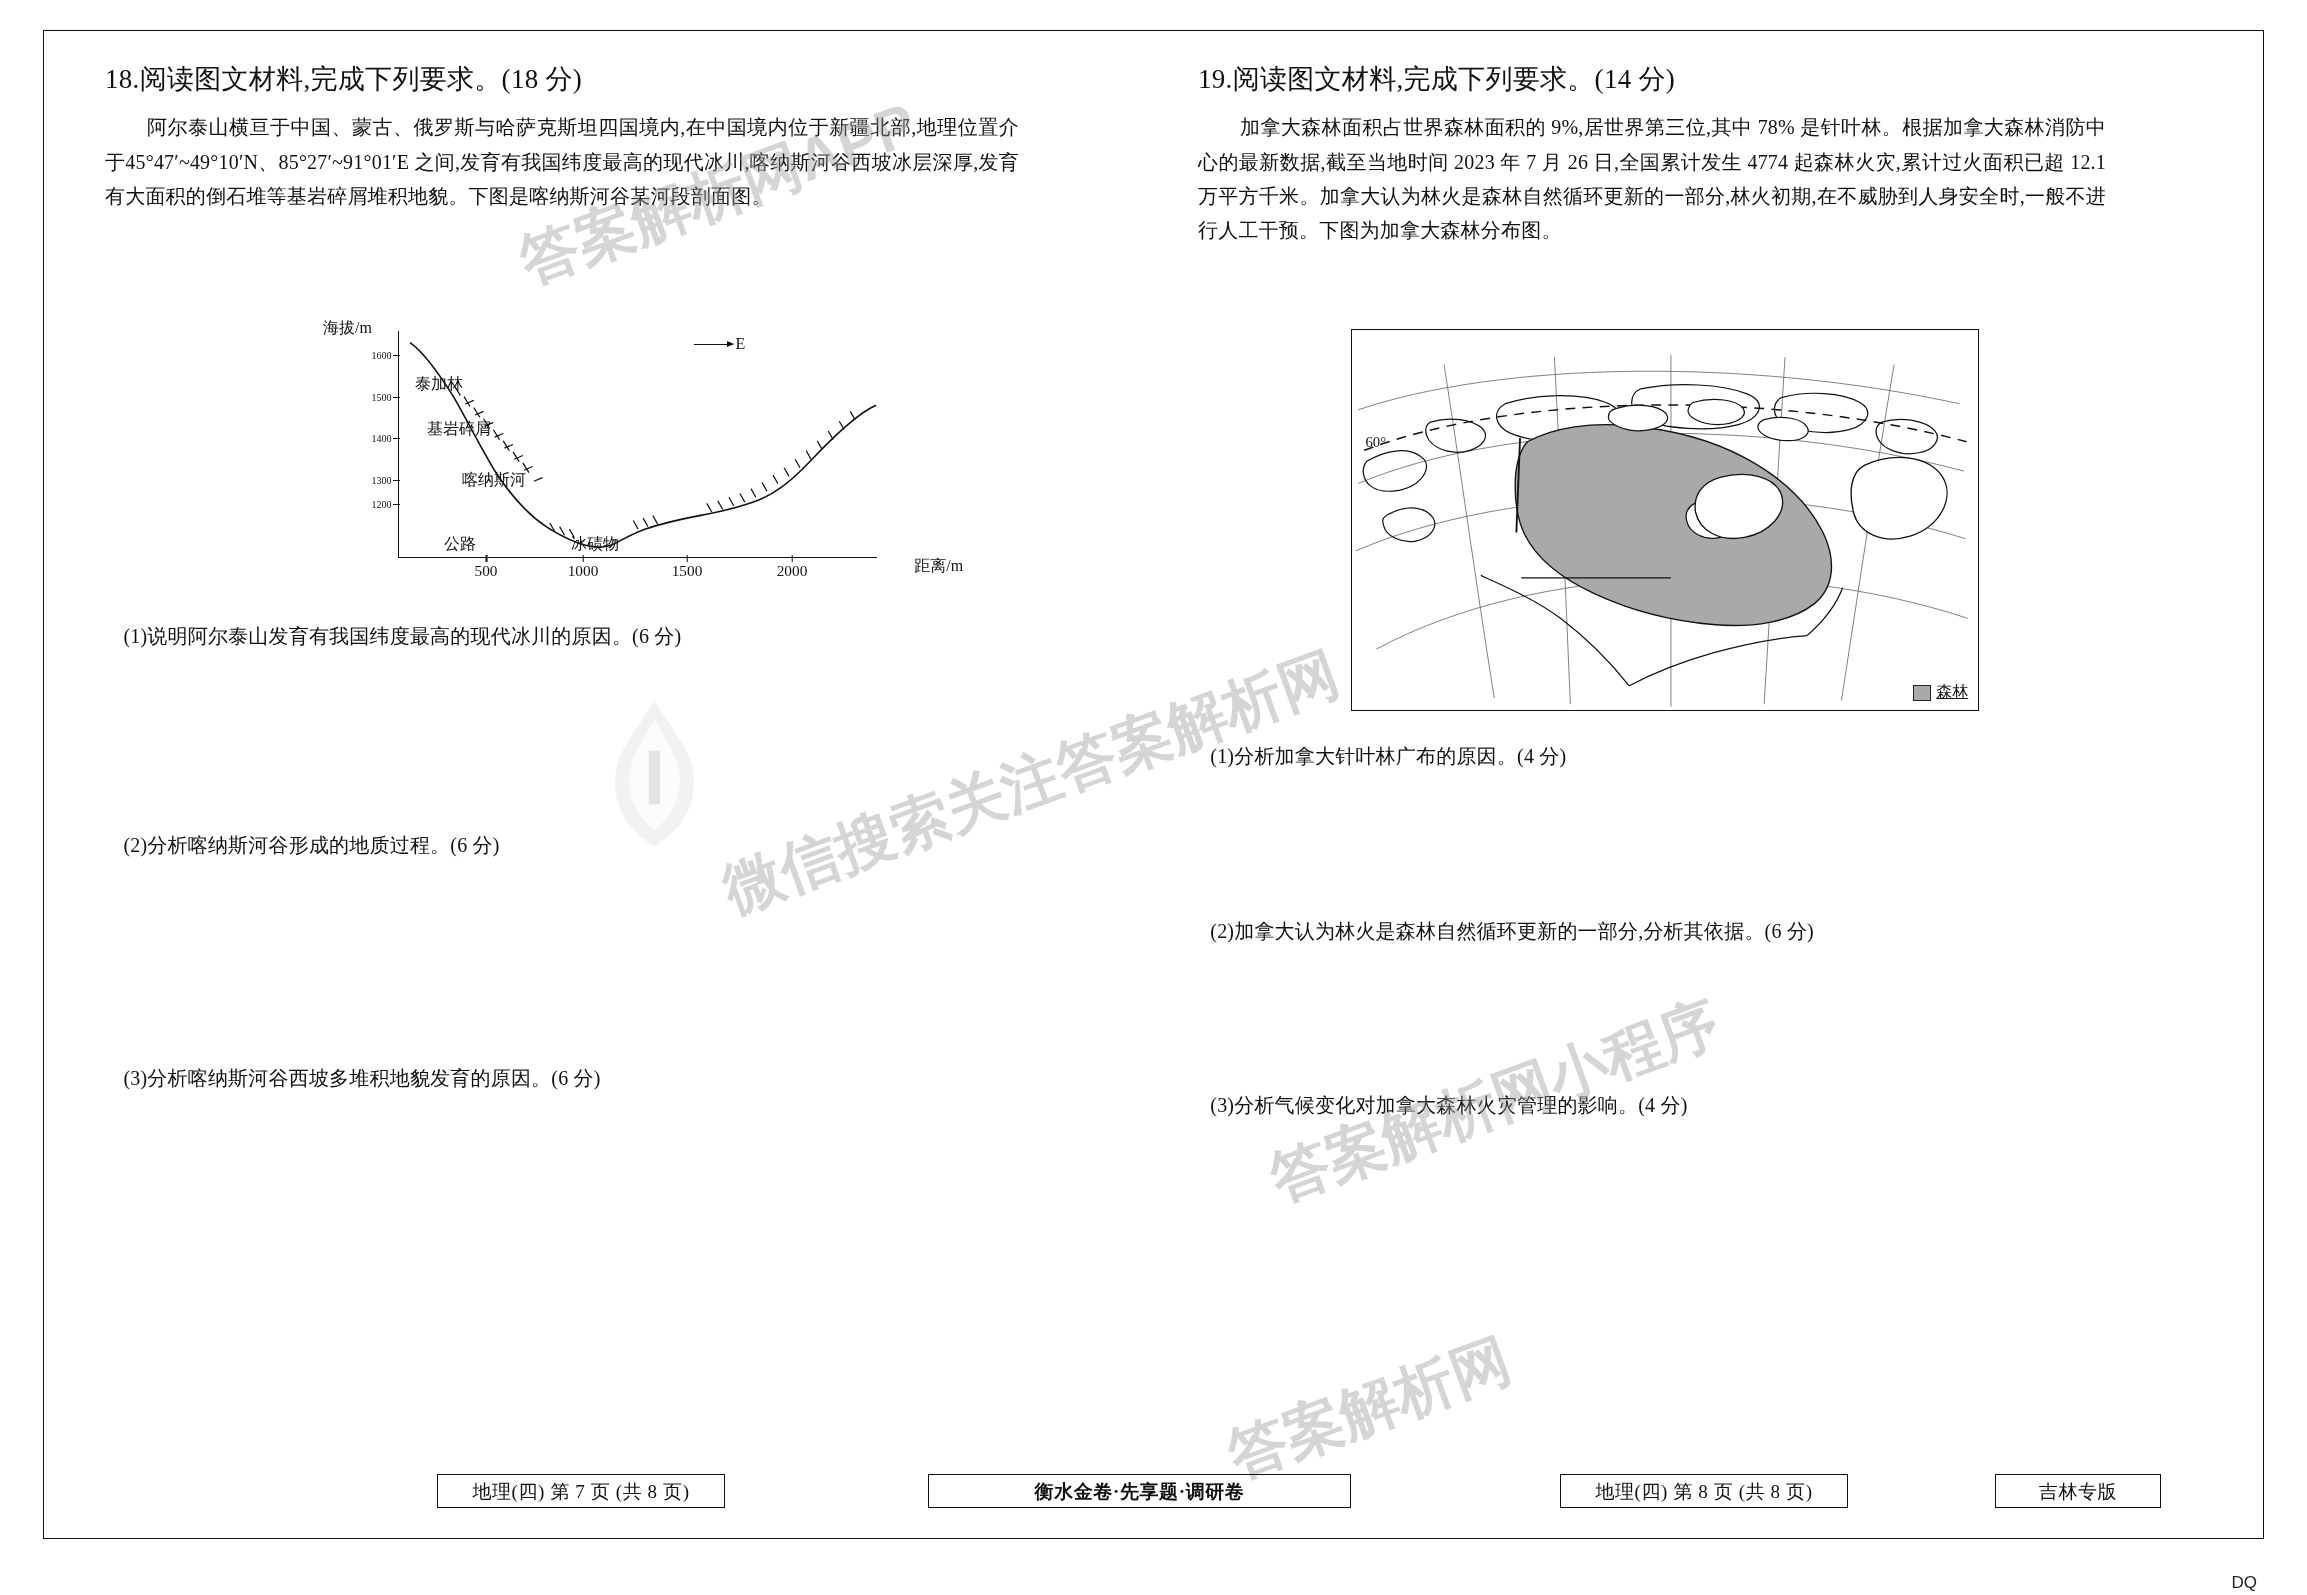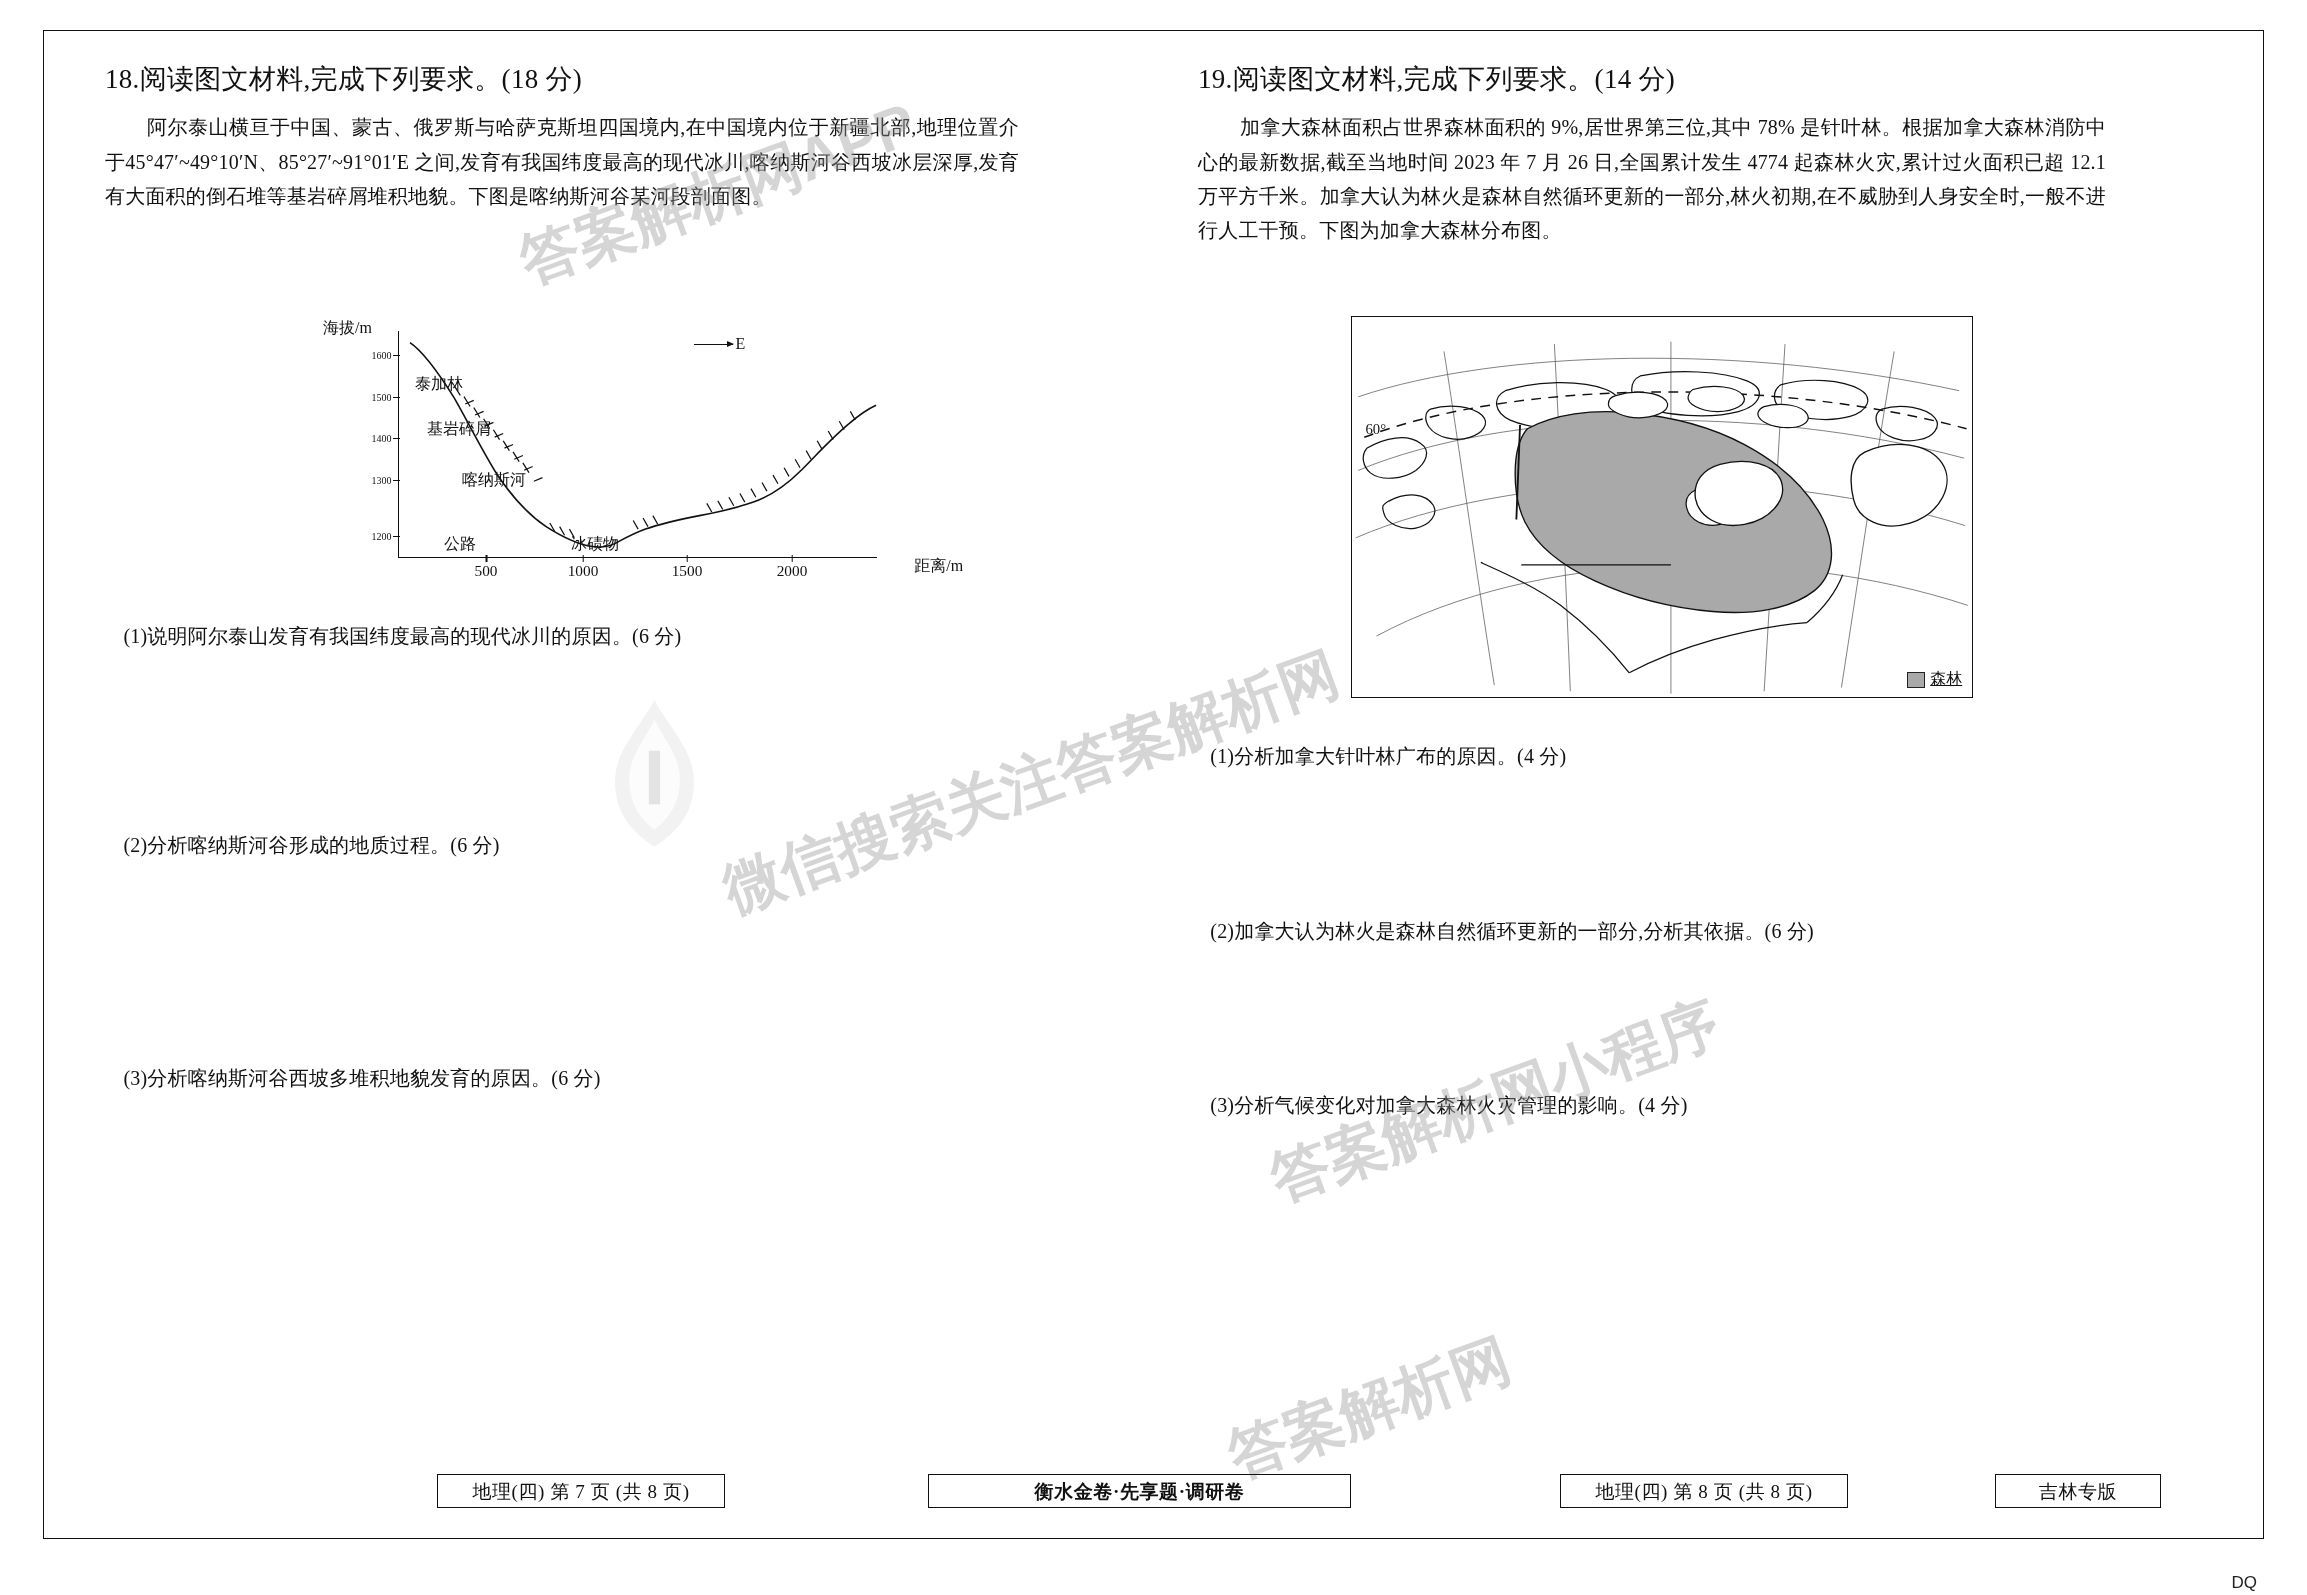--- a/index.html
+++ b/index.html
@@ -142,26 +142,27 @@
     right: -1.2px; top: -3.1px;
     border-left: 7.4px solid #111;
     border-top: 3.7px solid transparent;
     border-bottom: 3.7px solid transparent;
   }
 
   
   .fig2 {
     position: absolute;
     left: 153px;
-    top: 285px;
+    top: 298px;
     width: 620px;
     height: 380px;
     border: 1.2px solid #111;
     background: #fff;
     overflow: hidden;
+    padding-left: 6px;
   }
   .legend {
     position: absolute;
     right: 9.8px;
     bottom: 6.1px;
     font-size: 16px;
     display: flex;
     align-items: center;
     gap: 4.9px;
     text-decoration: underline;
@@ -245,21 +246,21 @@
       <div class="ylab">海拔/m</div>
       <div class="xlab">距离/m</div>
 
       <div class="axis-v"></div>
       <div class="axis-h"></div>
 
       <div class="ytick" style="top:32px;">1600</div>
       <div class="ytick" style="top:74px;">1500</div>
       <div class="ytick" style="top:115px;">1400</div>
       <div class="ytick" style="top:157px;">1300</div>
-      <div class="ytick" style="top:213px;">1200</div>
+      <div class="ytick" style="top:181px;">1200</div>
 
       <div class="xtick" style="left:179px;">500</div>
       <div class="xtick" style="left:276px;">1000</div>
       <div class="xtick" style="left:380px;">1500</div>
       <div class="xtick" style="left:485px;">2000</div>
 
       <div class="earrow">
         <span class="bar"></span><span>E</span>
       </div>
 

